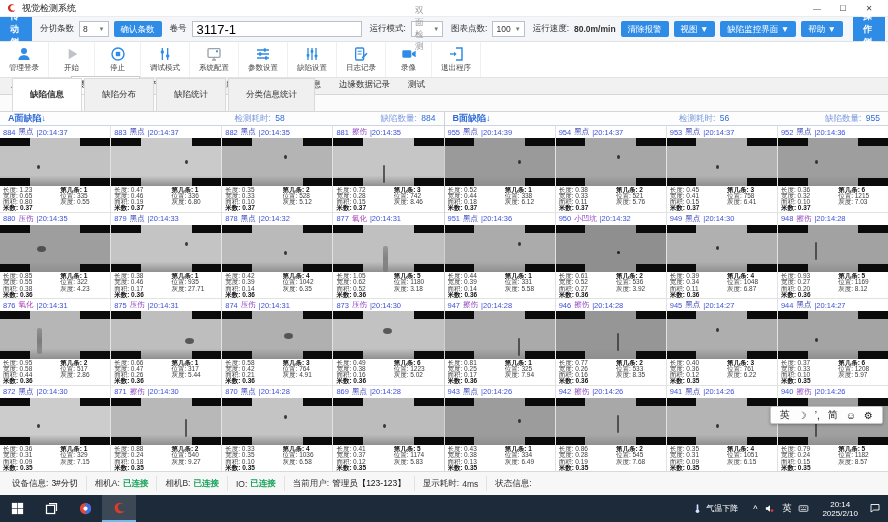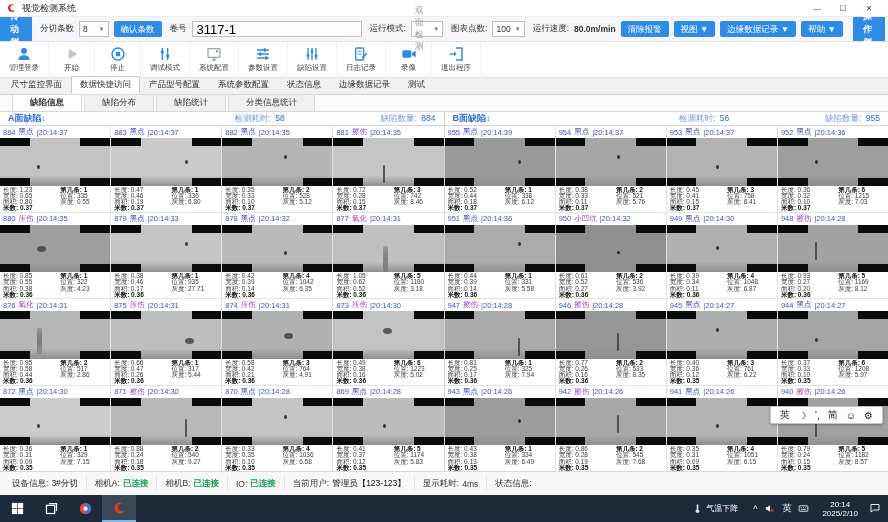--- a/index.html
+++ b/index.html
@@ -30,21 +30,21 @@
   .toolbar2 { height:36px; background:#fff; border-bottom:1px solid #e3e3e3; display:flex; align-items:stretch; }
   .tool { display:flex; flex-direction:column; align-items:center; justify-content:center; gap:1px; padding:2px 9px; border-right:1px solid #eef0f2; min-width:46px; cursor:default; }
   .tool svg { width:16px; height:16px; display:block; }
   .tlabel { font-size:7.5px; color:#444; white-space:nowrap; }
 
   
   .maintabs { height:17px; background:#f1f1f1; border-bottom:1px solid #d6d6d6; display:flex; align-items:flex-end; padding-left:2px; font-size:8.5px; }
   .mtab { padding:2px 8px 2px; color:#333; border:1px solid transparent; white-space:nowrap;margin-top:20px; }
   .mtab.active { background:#fff; border:1px solid #c9c9c9; border-bottom-color:#fff; }
   .subtabs { height:17px; background:#fbfbfb; border-bottom:1px solid #d6d6d6; display:flex; align-items:flex-end; padding-left:12px; gap:2px; font-size:8.5px; }
-  .stab { padding:2px 17px; background:#f0f0f0; border:1px solid #dadada; border-bottom:none; color:#333; white-space:nowrap; }
+  .stab { padding:10px 17px; background:#f0f0f0; border:1px solid #dadada; border-bottom:none; color:#333; white-space:nowrap; }
   .stab.active { background:#fff; font-weight:bold; }
 
   
   .panels { display:flex; height:359px; background:#fff; }
   .panel { flex:1; min-width:0; display:flex; flex-direction:column; border-right:1px solid #ccd3db; }
   .panel:last-child { border-right:none; }
   .phead { height:14px; display:flex; align-items:center; padding:0 8px; border-bottom:1px solid #ccd5e2; font-size:8.5px; background:#fdfdfd; }
   .ph-title { width:53%; color:#2f6bd8; font-weight:bold; font-size:9px; white-space:nowrap; }
   .ph-time  { width:27%; white-space:nowrap; }
   .ph-count { width:20%; text-align:right; white-space:nowrap; }
@@ -132,21 +132,21 @@
       </div>
       <span class="tlbl">图表点数:</span>
       <div class="combo" style="width: 42px;">
         <span class="val">100</span>
         <span class="arr">▼</span>
       </div>
       <span class="tlbl">运行速度:</span>
       <span class="tb-val">80.0m/min</span>
       <div class="btn-primary">清除报警</div>
       <div class="btn-primary">视图 ▼</div>
-      <div class="btn-primary">边缘数据记录 ▼</div>
+      <div class="btn-primary">缺陷监控界面 ▼</div>
       <div class="btn-primary">帮助 ▼</div>
       <div class="spacer"></div>
       <div class="btn-side">操作侧</div>
     </div>
   <div class="toolbar2" id="toolbar2">
       <div class="tool">
         <span class="ico" style="color: rgb(46, 139, 230); display: inline-flex;">
           <svg viewBox="0 0 24 24" fill="currentColor">
             <circle cx="12" cy="7.5" r="4.5"></circle>
             <path d="M3.5 21c.5-5 4.5-7 8.5-7s8 2 8.5 7z"></path>

